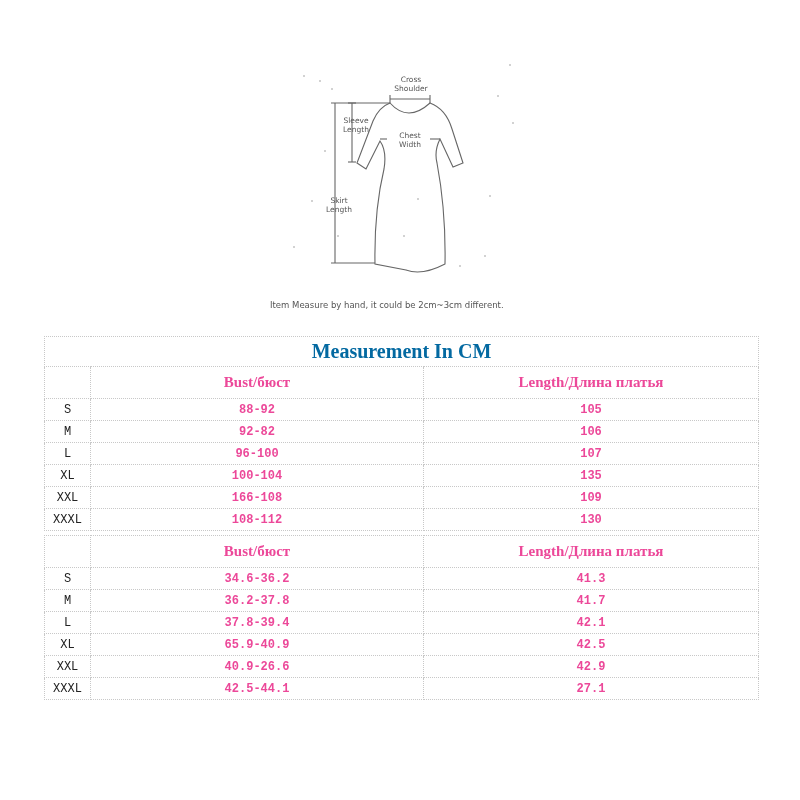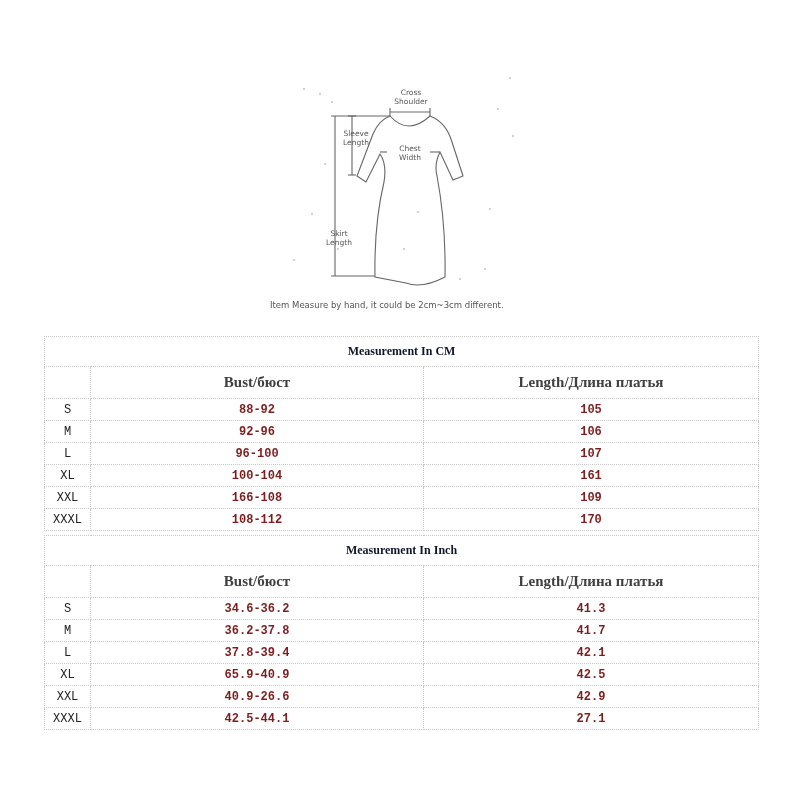--- a/index.html
+++ b/index.html
@@ -1,25 +1,25 @@
 <!DOCTYPE html>
 <html><head>
 <meta charset="utf-8">
 <style>
   html, body { margin: 0; padding: 0; background: #ffffff; }
   body { width: 800px; height: 800px; position: relative; overflow: hidden; font-family: "Liberation Serif", serif; }
-  .diagram { position: absolute; left: 280px; top: 64px; width: 250px; height: 260px; }
+  .diagram { position: absolute; left: 280px; top: 51px; width: 250px; height: 260px; }
   .diagram svg { position: absolute; left: 0; top: 0; }
   .dlabel { position: absolute; font-family: "DejaVu Sans", sans-serif; font-size: 7.5px; color: #555; line-height: 9px; text-align: center; }
   .note { position: absolute; left: 270px; top: 300px; width: 260px; font-family: "DejaVu Sans", sans-serif; font-size: 8.5px; color: #555; }
   table.size { position: absolute; left: 44px; width: 714px; border-collapse: collapse; table-layout: fixed; }
   table.size td, table.size th { border: 1px dotted #c8c8c8; padding: 0; text-align: center; }
-  .t-title { height: 29px; font-family: "Liberation Serif", serif; font-weight: bold; font-size: 12px; color: #0f172a; }
-  .t-head { height: 31px; font-family: "Liberation Serif", serif; font-weight: bold; font-size: 15px; color: #404040; }
-  .t-row td { height: 21px; font-family: "Liberation Mono", monospace; font-weight: bold; font-size: 12px; color: #7f1d1d; }
+  .t-title { height: 29px; font-family: "Liberation Serif", serif; font-weight: bold; font-size: 20px; color: #0369a1; }
+  .t-head { height: 31px; font-family: "Liberation Serif", serif; font-weight: bold; font-size: 15px; color: #ec4899; }
+  .t-row td { height: 21px; font-family: "Liberation Mono", monospace; font-weight: bold; font-size: 12px; color: #ec4899; }
   .t-row td.size-cell { font-weight: normal; color: #222; }
 </style>
 </head>
 <body>
 
 <div class="diagram">
   <svg width="250" height="260" viewBox="0 0 250 260">
     <g fill="none" stroke="#666" stroke-width="1.1">
 
       <path d="M110 52 Q128 72 150 52 Q166 58 172 78 L183 112 L173 116 L160 88 Q154 100 157 112 Q166 160 165 213 Q142 225 126 219 L95 213 Q94 160 104 118 Q107 100 100 90 L86 118 L77 112 L93 70 Q99 56 110 52 Z"></path>
@@ -62,21 +62,21 @@
     <div>Shoulder</div>
   </div>
   <div class="dlabel" style="left:58px;top:65px;width:36px;">
     <div>Sleeve</div>
     <div>Length</div>
   </div>
   <div class="dlabel" style="left:112px;top:80px;width:36px;text-align:center;">
     <div>Chest</div>
     <div>Width</div>
   </div>
-  <div class="dlabel" style="left:44px;top:145px;width:30px;margin-top:20px;">
+  <div class="dlabel" style="left:44px;top:145px;width:30px;">
     <div>Skirt</div>
     <div>Length</div>
   </div>
 </div>
 <div class="note">Item Measure by hand, it could be 2cm~3cm different.</div>
 
 <table class="size" style="top:336px;">
   <colgroup>
       <col style="width:46px">
       <col style="width:333px">
@@ -91,56 +91,53 @@
     <td class="t-head">Bust/бюст</td>
     <td class="t-head">Length/Длина платья</td>
   </tr>
   <tr class="t-row">
         <td class="size-cell">S</td>
         <td>88-92</td>
         <td>105</td>
       </tr>
   <tr class="t-row">
         <td class="size-cell">M</td>
-        <td>92-96</td>
+        <td>92-82</td>
         <td>106</td>
       </tr>
   <tr class="t-row">
         <td class="size-cell">L</td>
         <td>96-100</td>
         <td>107</td>
       </tr>
   <tr class="t-row">
         <td class="size-cell">XL</td>
         <td>100-104</td>
-        <td>161</td>
+        <td>135</td>
       </tr>
   <tr class="t-row">
         <td class="size-cell">XXL</td>
         <td>166-108</td>
         <td>109</td>
       </tr>
   <tr class="t-row">
         <td class="size-cell">XXXL</td>
         <td>108-112</td>
-        <td>170</td>
+        <td>130</td>
       </tr>
 </tbody>
   </table>
 
 <table class="size" style="top:535px;">
   <colgroup>
       <col style="width:46px">
       <col style="width:333px">
       <col style="width:335px">
     </colgroup>
   <tbody>
-      <tr>
-        <td colspan="3" class="t-title">Measurement In Inch</td>
-      </tr>
   <tr>
     <td class="t-head"></td>
     <td class="t-head">Bust/бюст</td>
     <td class="t-head">Length/Длина платья</td>
   </tr>
   <tr class="t-row">
         <td class="size-cell">S</td>
         <td>34.6-36.2</td>
         <td>41.3</td>
       </tr>

